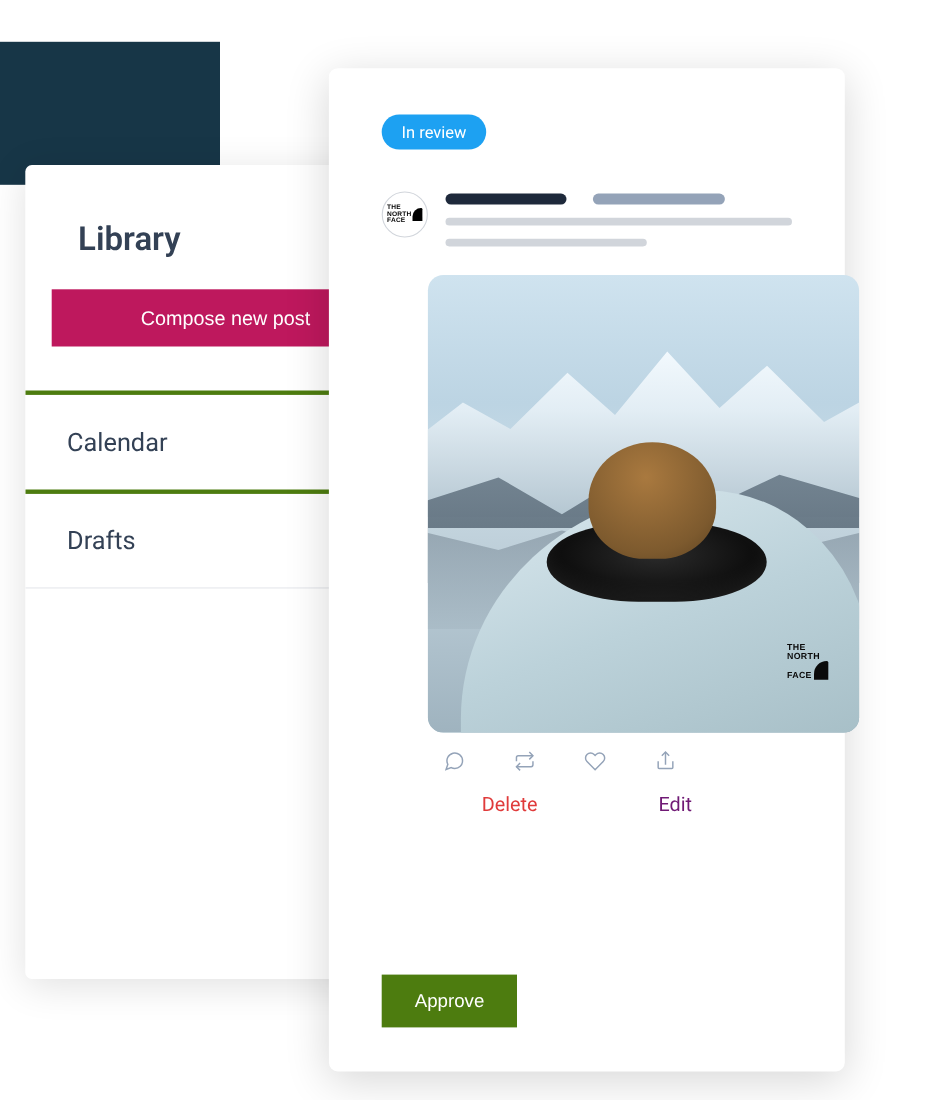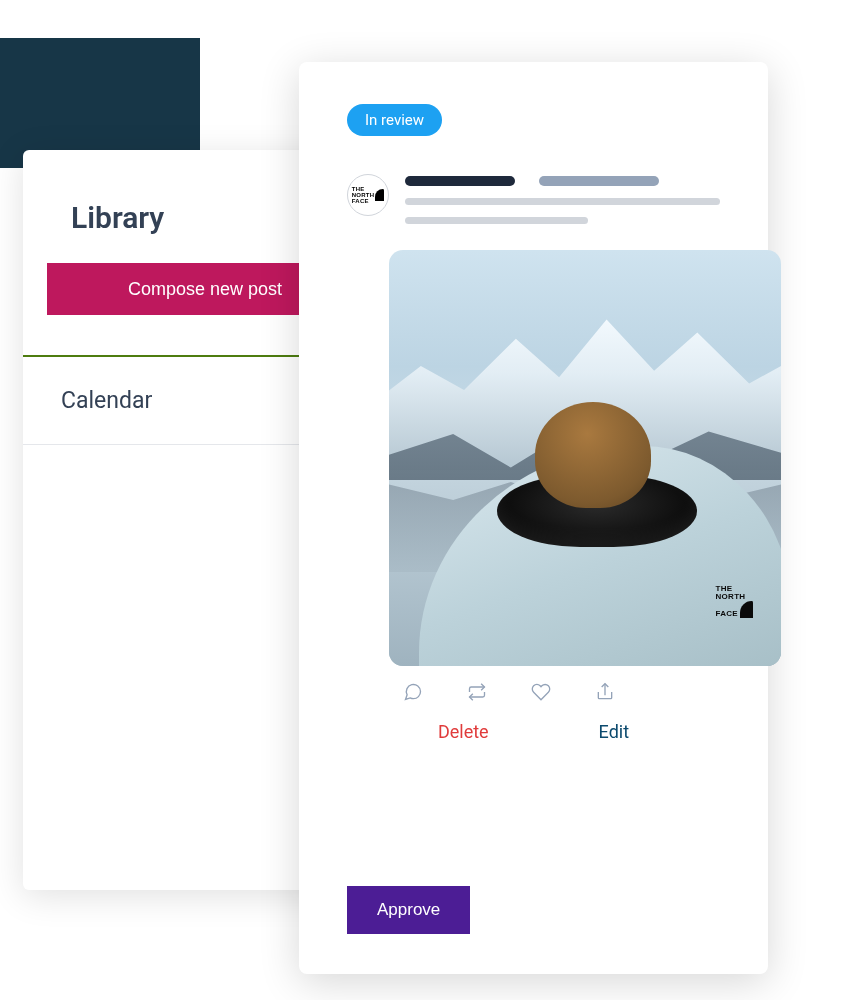--- a/index.html
+++ b/index.html
@@ -42,21 +42,21 @@
     border: none;
     font-size: 18px;
     display: flex;
     align-items: center;
     justify-content: center;
     white-space: nowrap;
     overflow: hidden;
   }
   .nav-item {
     height: 90px;
-    border-top: 2px solid #4d7c0f;
+    border-top: 4px solid #4d7c0f;
     display: flex;
     align-items: center;
     padding-left: 38px;
     font-size: 23px;
     color: #334155;
     position: relative;
   }
   .nav-item:last-child { border-bottom: 1px solid #e5e7eb; }
   .nav-item.active::before {
     content: "";
@@ -197,50 +197,53 @@
   .engage-row span { width: 20px; height: 20px; display: inline-flex; align-items: center; justify-content: center; }
 
   .text-actions {
     margin-top: 19px;
     display: flex;
     justify-content: center;
     gap: 110px;
     font-size: 18px;
   }
   .delete-link { color: #e03b3b; cursor: pointer; }
-  .edit-link { color: #0c4a6e; cursor: pointer; }
+  .edit-link { color: #701a75; cursor: pointer; }
 
   .bottom-actions {
     position: absolute;
     left: 48px; right: 48px; bottom: 40px;
     display: flex;
     justify-content: space-between;
   }
   .btn {
     height: 48px;
     padding: 0 30px;
     border: none;
     font-size: 17px;
     color: #fff;
     cursor: pointer;
   }
   .btn-deny { background: #f5b400; }
-  .btn-approve { background: #4c1d95; }
+  .btn-approve { background: #4d7c0f; }
 </style>
 </head>
 <body>
 
 <div class="dark-block"></div>
 
 <div class="left-card">
   <div class="title">Library</div>
   <button class="compose-btn">Compose new post</button>
 
   <div class="nav-item">
     <span>Calendar</span>
+  </div>
+  <div class="nav-item">
+    <span>Drafts</span>
   </div>
 </div>
 
 <div class="right-card">
   <span class="status-pill">In review</span>
 
   <div class="post-header">
     <div class="avatar">
       <span class="tnf">THE<br>NORTH<br>FACE</span>
         <span class="dome"></span>

